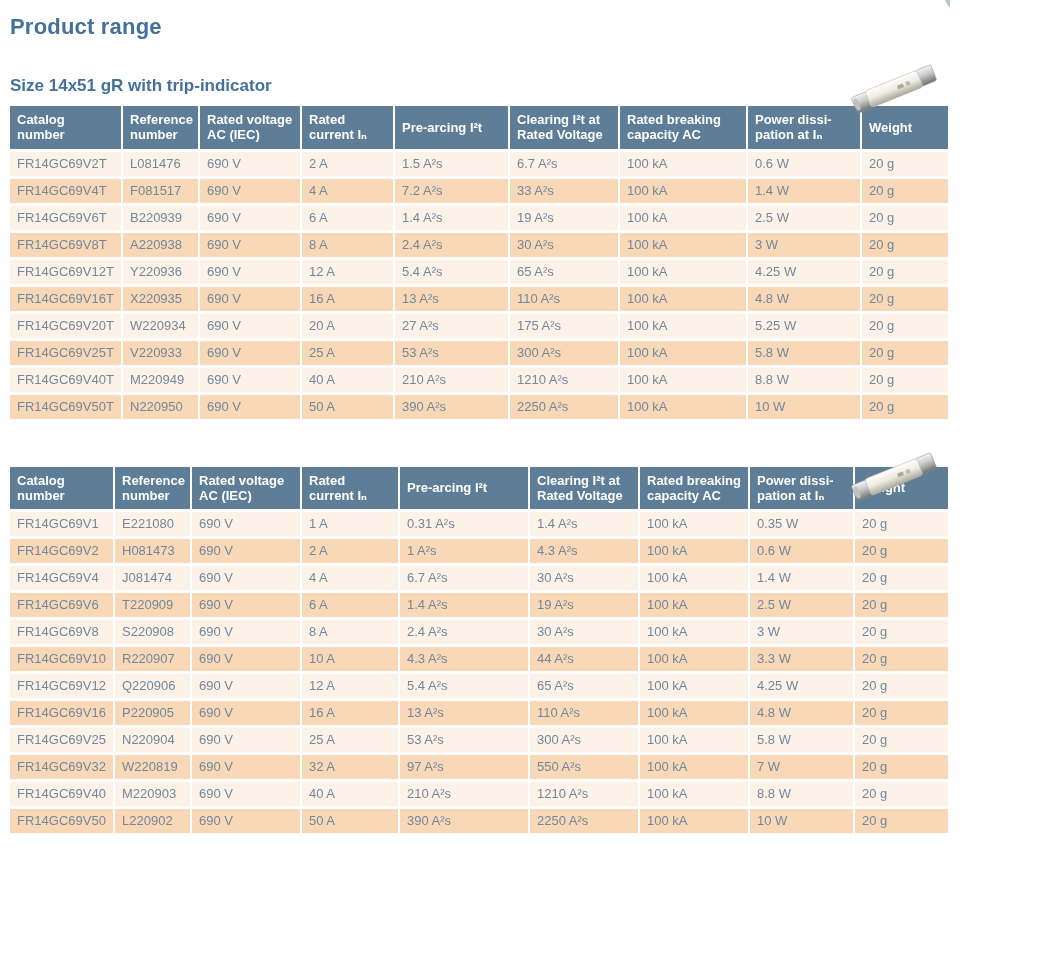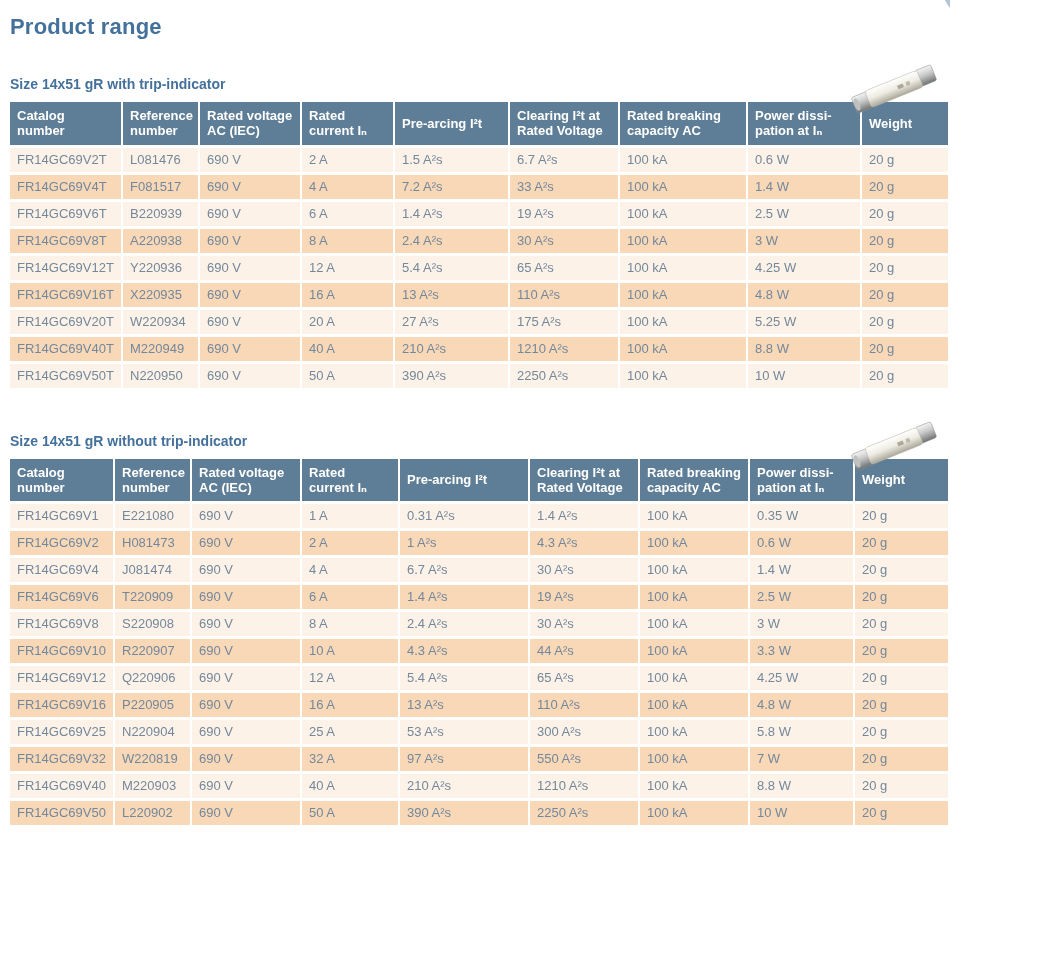--- a/index.html
+++ b/index.html
@@ -7,21 +7,21 @@
     --cell_text:#73889b; --title_text:#44719c; --circle_fill:#b3c6d3;
   }
   *{box-sizing:border-box;}
   html,body{margin:0;padding:0;background:#ffffff;}
   body{font-family:"Liberation Sans","DejaVu Sans",sans-serif;}
   .page{position:relative;width:950px;height:960px;overflow:hidden;padding:0 14px 0 10px;background:#fff;}
   .circle{position:absolute;left:941px;top:-56px;width:78px;height:78px;border-radius:50%;background:var(--circle_fill);}
   h1.page-title{color:var(--title_text);font-size:22px;font-weight:bold;margin:14px 0 36px 0;letter-spacing:.2px;}
   section.tbl-section{position:relative;}
   section.tbl-section + section.tbl-section{margin-top:42px;}
-  h2.section-title{color:var(--title_text);font-size:14px;font-weight:bold;margin:0 0 7px 0;}
+  h2.section-title{color:var(--title_text);font-size:17px;font-weight:bold;margin:0 0 7px 0;}
   .fuse{position:absolute;right:-4px;top:-14px;z-index:2;line-height:0;}
   table.t{border-collapse:separate;border-spacing:2px 3px;table-layout:fixed;width:1025px;margin-left:-2px;}
   table.t th{background:var(--header_bg);color:#fff;font-size:13px;font-weight:bold;text-align:left;
     vertical-align:middle;padding:6px 7px;line-height:1.18;}
   table.t td{font-size:13px;color:var(--cell_text);padding:3px 7px;line-height:18px;vertical-align:middle;
     white-space:nowrap;overflow:hidden;}
   table.t tbody tr:nth-child(odd) td{background:var(--row_light);}
   table.t tbody tr:nth-child(even) td{background:var(--row_dark);}
   
   .t0 th:nth-child(1){width:111px}.t0 th:nth-child(2){width:75px}.t0 th:nth-child(3){width:100px}
@@ -166,20 +166,32 @@
             <td>690 V</td>
             <td>20 A</td>
             <td>27 A²s</td>
             <td>175 A²s</td>
             <td>100 kA</td>
             <td>5.25 W</td>
             <td>20 g</td>
             <td>10</td>
           </tr>
           <tr>
+            <td>FR14GC69V25T</td>
+            <td>V220933</td>
+            <td>690 V</td>
+            <td>25 A</td>
+            <td>53 A²s</td>
+            <td>300 A²s</td>
+            <td>100 kA</td>
+            <td>5.8 W</td>
+            <td>20 g</td>
+            <td>10</td>
+          </tr>
+          <tr>
             <td>FR14GC69V40T</td>
             <td>M220949</td>
             <td>690 V</td>
             <td>40 A</td>
             <td>210 A²s</td>
             <td>1210 A²s</td>
             <td>100 kA</td>
             <td>8.8 W</td>
             <td>20 g</td>
             <td>10</td>
@@ -194,21 +206,20 @@
             <td>100 kA</td>
             <td>10 W</td>
             <td>20 g</td>
             <td>10</td>
           </tr>
         </tbody>
     </table>
   </section>
 
   <section class="tbl-section">
-    <h2 class="section-title">Size 14x51 gR without trip-indicator</h2>
     <div class="fuse">
       <svg width="92" height="54" viewBox="0 0 92 54">
         <g transform="rotate(-22 46 27)">
           <rect x="3" y="19" width="17" height="17" rx="2" fill="url(#capGrad)" stroke="#8b8f8e" stroke-width="0.5"></rect>
           <rect x="72" y="18" width="17" height="17" rx="2" fill="url(#capGrad)" stroke="#8b8f8e" stroke-width="0.5"></rect>
           <rect x="18" y="18" width="56" height="18" rx="3" fill="url(#bodyGrad)" stroke="#b5b2a5" stroke-width="0.5"></rect>
           <ellipse cx="6" cy="27.5" rx="2.6" ry="6.5" fill="#bfc1c0"></ellipse>
           <rect x="50" y="25" width="6" height="4" fill="#97937f" opacity="0.75"></rect>
           <rect x="59" y="25" width="4" height="4" fill="#97937f" opacity="0.55"></rect>
         </g>

